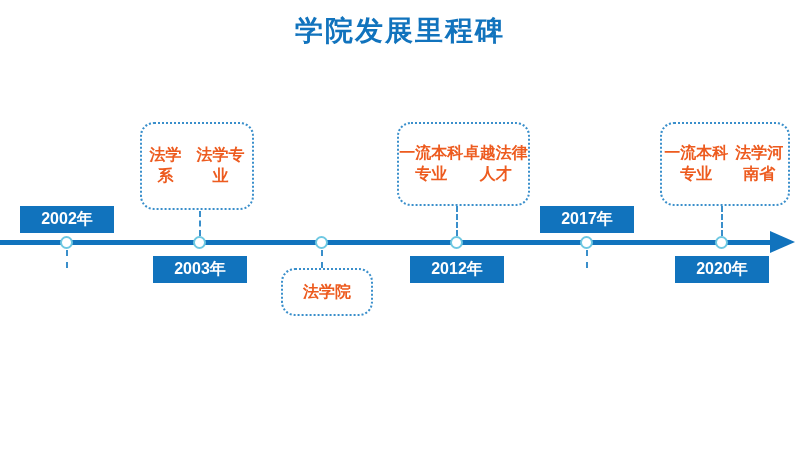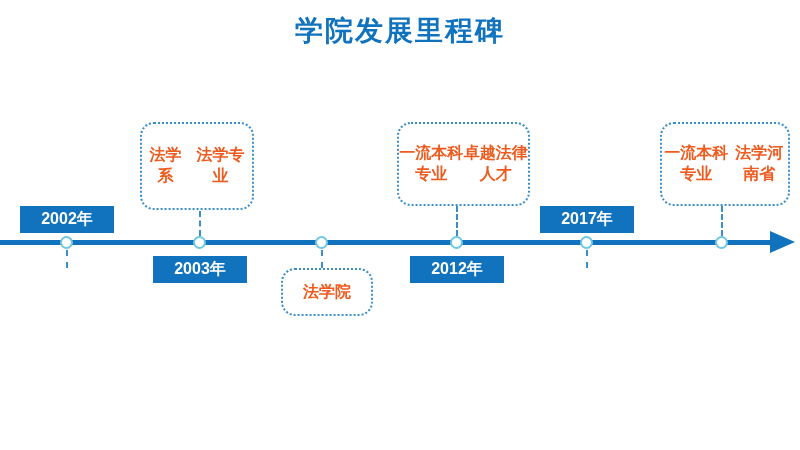--- a/index.html
+++ b/index.html
@@ -112,20 +112,21 @@
   <div class="connector" style="left:456px;top:206px;height:30px;"></div>
   <div class="callout" style="left:397px;top:122px;width:133px;height:84px;">
     <span>一流本科专业</span>
     <span>卓越法律人才</span>
   </div>
 
   <div class="year-box" style="left:540px;top:206px;width:94px;">2017年</div>
   <div class="node-dot" style="left:580px;"></div>
   <div class="connector" style="left:586px;top:250px;height:18px;"></div>
 
+  <div class="year-box" style="left:675px;top:256px;width:94px;">2020年</div>
   <div class="node-dot" style="left:715px;"></div>
   <div class="connector" style="left:721px;top:206px;height:30px;"></div>
   <div class="callout" style="left:660px;top:122px;width:130px;height:84px;">
     <span>一流本科专业</span>
     <span>法学河南省</span>
   </div>
 
 </div>
 
 </body></html>

